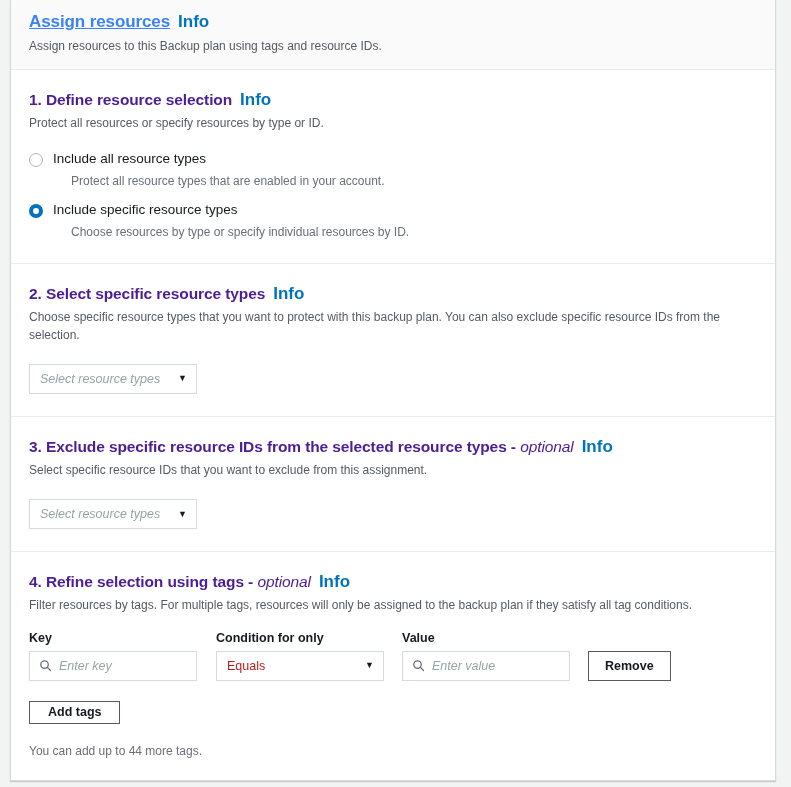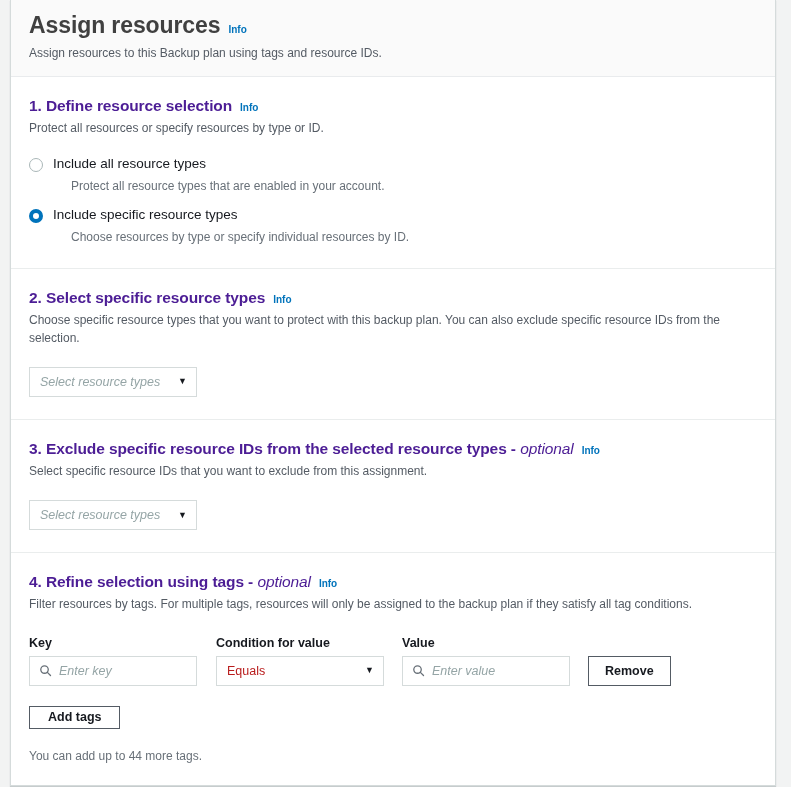--- a/index.html
+++ b/index.html
@@ -37,35 +37,36 @@
     background: #fafafa;
     padding: 12px 18px 14px 18px;
     border-bottom: 1px solid #e9ebed;
   }
   .header-titlerow {
     display: flex;
     align-items: baseline;
     gap: 8px;
   }
   .header-title {
-    font-size: 23px;
-    font-weight: bold;
-    color: #404040;
+    font-size: 17px;
+    font-weight: bold;
+    color: #3b82f6;
     letter-spacing: -0.1px;
+    text-decoration: underline;
   }
   .header-desc {
     margin-top: 6px;
     font-size: 12px;
     color: #545b64;
     line-height: 1.45;
   }
 
   
   .info-link {
-    font-size: 10px;
+    font-size: 17px;
     font-weight: bold;
     color: #0073bb;
     text-decoration: none;
     cursor: pointer;
     white-space: nowrap;
   }
 
   
   .section {
     padding: 20px 18px 22px 18px;
@@ -162,21 +163,21 @@
   }
   .caret {
     font-size: 9px;
     color: #16191f;
     line-height: 1;
     margin-left: 6px;
   }
 
   
   .tag-grid {
-    margin-top: 22px;
+    margin-top: 16px;
     display: flex;
     align-items: flex-end;
     gap: 0;
   }
   .tag-col { display: flex; flex-direction: column; }
   .tag-col.key   { width: 168px; margin-right: 19px; }
   .tag-col.cond  { width: 168px; margin-right: 18px; }
   .tag-col.value { width: 168px; margin-right: 18px; }
   .tag-col.act   { width: auto; }
 
@@ -333,21 +334,21 @@
           <div class="input-box">
             <svg class="search-icon" viewBox="0 0 16 16" fill="none" stroke="#687078" stroke-width="1.6">
               <circle cx="6.8" cy="6.8" r="4.6"></circle>
               <line x1="10.3" y1="10.3" x2="14.2" y2="14.2" stroke-linecap="round"></line>
             </svg>
             <span class="placeholder">Enter key</span>
           </div>
         </div>
 
         <div class="tag-col cond">
-          <span class="field-label">Condition for value</span>
+          <span class="field-label">Condition for only</span>
           <div class="select-native">
             <span class="value">Equals</span>
             <span class="caret">▼</span>
           </div>
         </div>
 
         <div class="tag-col value">
           <span class="field-label">Value</span>
           <div class="input-box">
             <svg class="search-icon" viewBox="0 0 16 16" fill="none" stroke="#687078" stroke-width="1.6">

